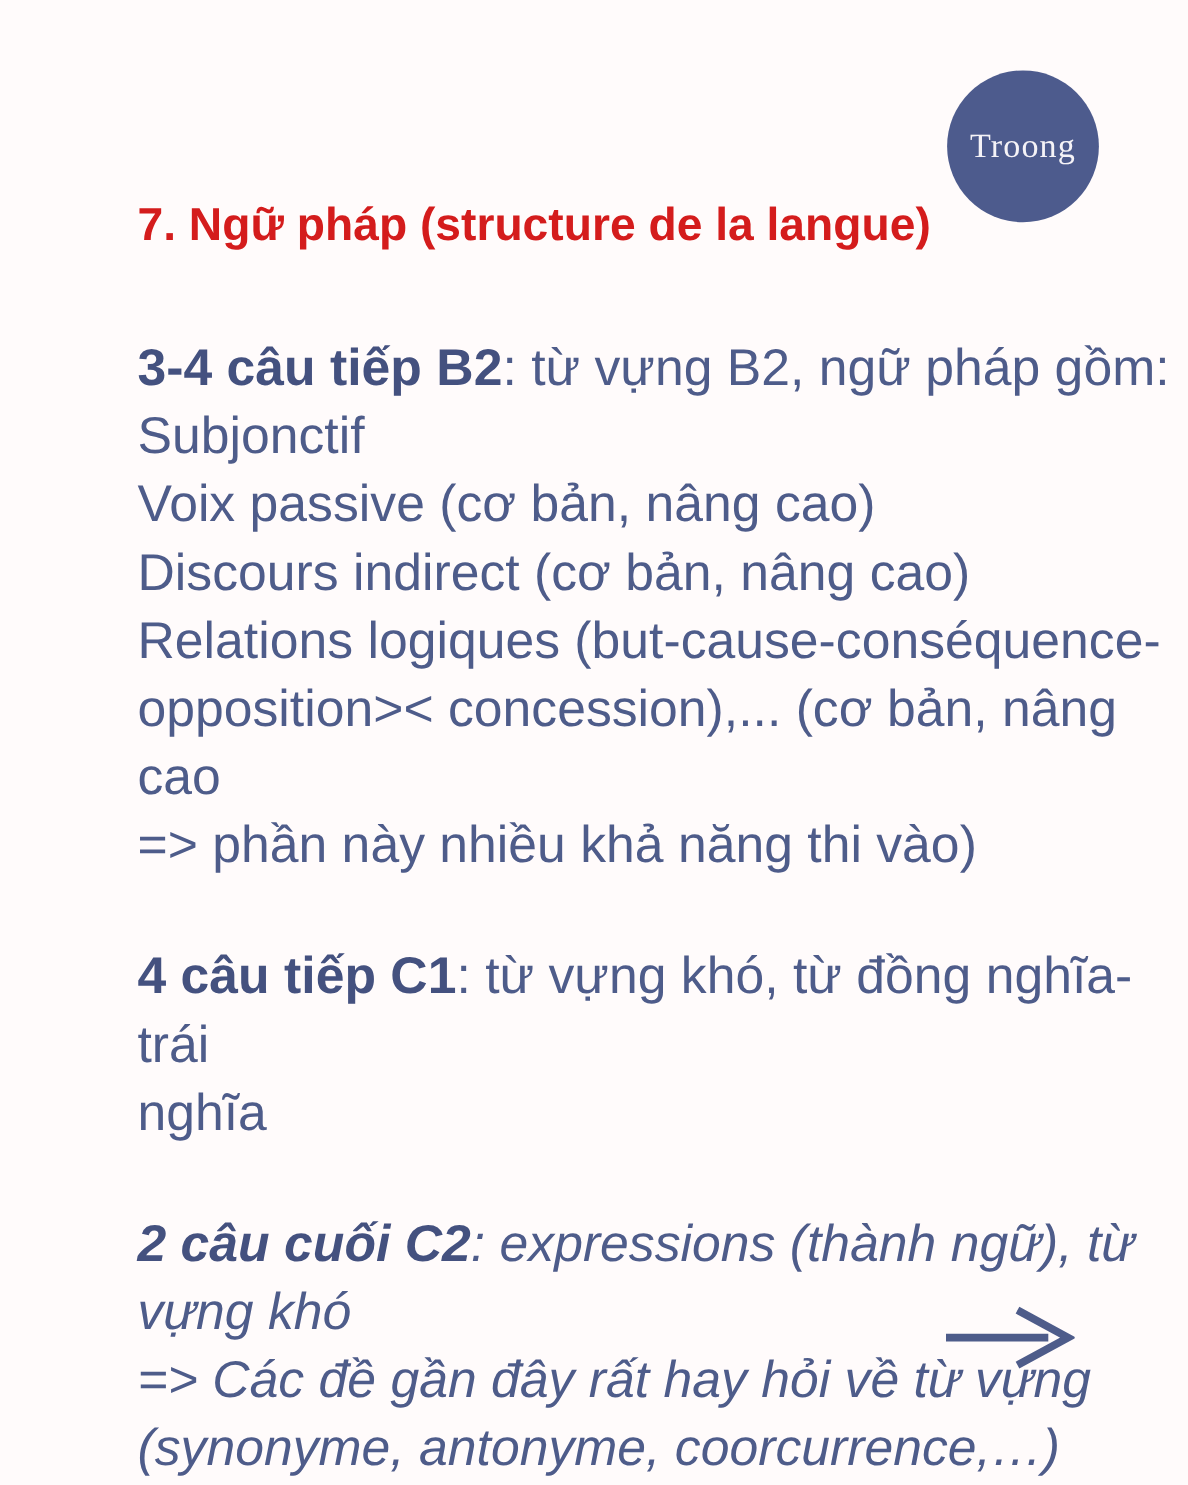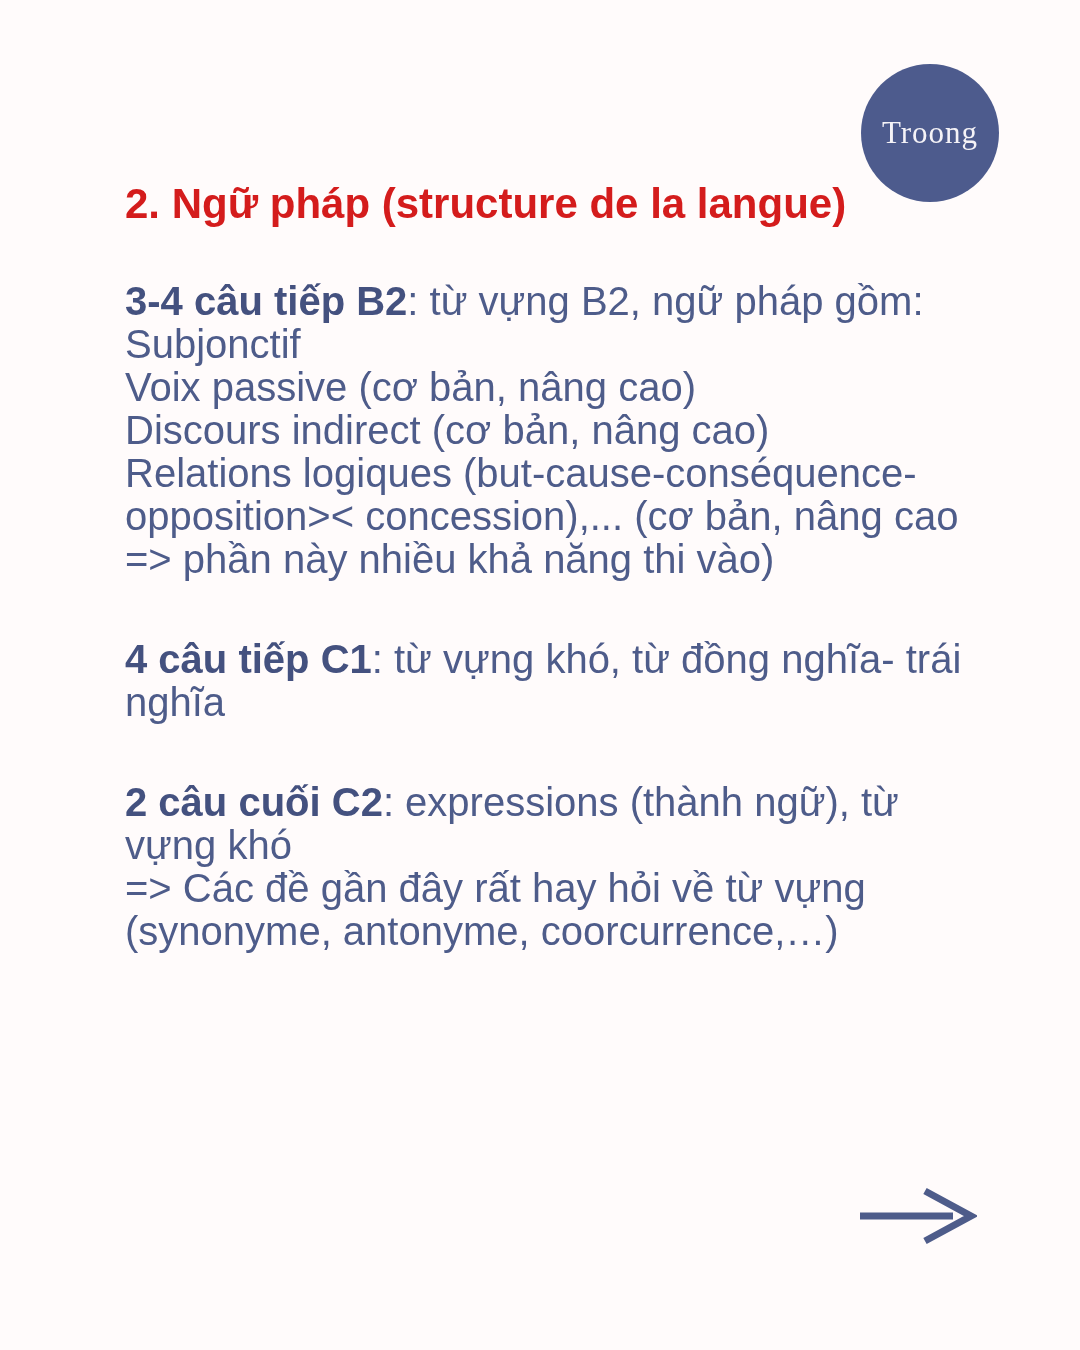--- a/index.html
+++ b/index.html
@@ -35,28 +35,28 @@
     top: 180px;
     margin: 0;
     font-size: 42px;
     font-weight: bold;
     color: #d41c1c;
     white-space: nowrap;
   }
   .content {
     position: absolute;
     left: 125px;
-    top: 280px;
+    top: 303px;
     width: 950px;
     color: #4e5c8a;
-    font-size: 40px;
-    line-height: 43px;
+    font-size: 47px;
+    line-height: 62px;
   }
   .content p { margin: 0 0 57px 0; }
-  .content p:last-child { margin-bottom: 0; }
+  .content p:last-child { margin-bottom: 0; font-style: italic; }
   .lead { font-weight: bold; color: #44517f; }
   .body-text { white-space: pre-line; }
   .next-arrow {
     position: absolute;
     left: 857px;
     top: 1186px;
     width: 120px;
     height: 60px;
     cursor: pointer;
   }
@@ -64,21 +64,21 @@
 </style>
 </head>
 <body>
 
 <div class="page">
 
   <div class="badge">
     <span class="badge-label">Troong</span>
   </div>
 
-  <h1 class="title">2. Ngữ pháp (structure de la langue)</h1>
+  <h1 class="title">7. Ngữ pháp (structure de la langue)</h1>
 
   <div class="content">
     <p>
       <span class="lead">3-4 câu tiếp B2</span><span class="body-text">: từ vựng B2, ngữ pháp gồm:
 Subjonctif
 Voix passive (cơ bản, nâng cao)
 Discours indirect (cơ bản, nâng cao)
 Relations logiques (but-cause-conséquence-
 opposition&gt;&lt; concession),... (cơ bản, nâng cao
 =&gt; phần này nhiều khả năng thi vào)</span>

